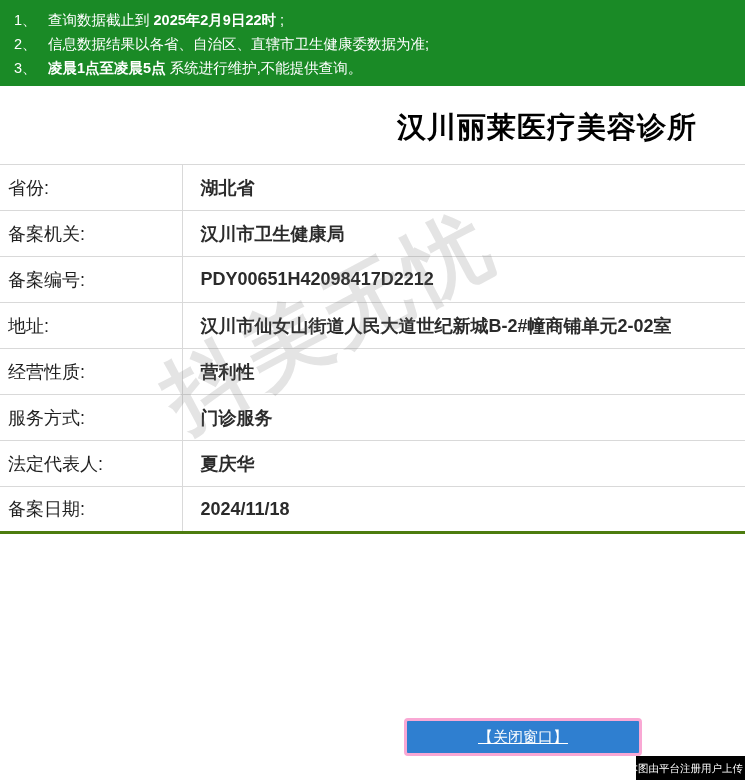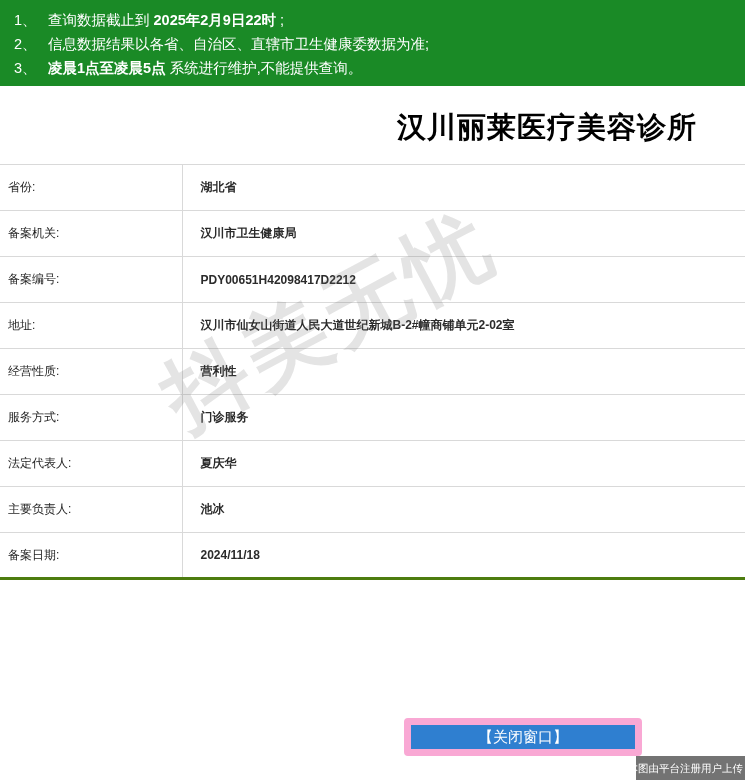--- a/index.html
+++ b/index.html
@@ -58,21 +58,21 @@
 
   
   .info-table {
     width: 745px;
     border-collapse: collapse;
     table-layout: fixed;
   }
   .info-table tr { height: 46px; }
   .info-table td {
     border-top: 1px solid #d9d9d9;
-    font-size: 12px;
+    font-size: 18px;
     color: #222222;
     vertical-align: middle;
     padding: 0;
     margin-top: 22px;
   }
   .info-table td.label {
     width: 182px;
     padding-left: 8px;
     border-right: 1px solid #d9d9d9;
     color: #1f1f1f;
@@ -111,37 +111,38 @@
     width: 745px;
     height: 86px;
   }
   .close-btn {
     position: absolute;
     left: 404px;
     top: 24px;
     width: 238px;
     height: 38px;
     background: #2f7fd0;
-    border: 7px solid #f9a8d4;
+    border: 3px solid #f9a8d4;
     border-radius: 4px;
     color: #ffffff;
     font-size: 15px;
     font-family: "DejaVu Sans", sans-serif;
     cursor: pointer;
     display: flex;
     align-items: center;
     justify-content: center;
+    text-decoration: underline;
   }
   .footer-strip {
     position: absolute;
     left: 636px;
     bottom: 0;
     width: 109px;
     height: 24px;
-    background: #737373;
+    background: #000000;
   }
   .footer-credit {
     position: absolute;
     right: 2px;
     bottom: 4px;
     color: #ffffff;
     font-size: 10.5px;
     white-space: nowrap;
   }
 </style>
@@ -198,24 +199,20 @@
     </tr>
     <tr>
       <td class="label">服务方式:</td>
       <td class="value">门诊服务</td>
     </tr>
     <tr>
       <td class="label">法定代表人:</td>
       <td class="value">夏庆华</td>
     </tr>
     <tr>
-      <td class="label">主要负责人:</td>
-      <td class="value">池冰</td>
-    </tr>
-    <tr>
       <td class="label">备案日期:</td>
       <td class="value">2024/11/18</td>
     </tr>
   </tbody>
 </table>
 
 <div class="footer">
   <button class="close-btn">【关闭窗口】</button>
   <div class="footer-strip">
     <span class="footer-credit">©本图由平台注册用户上传</span>

